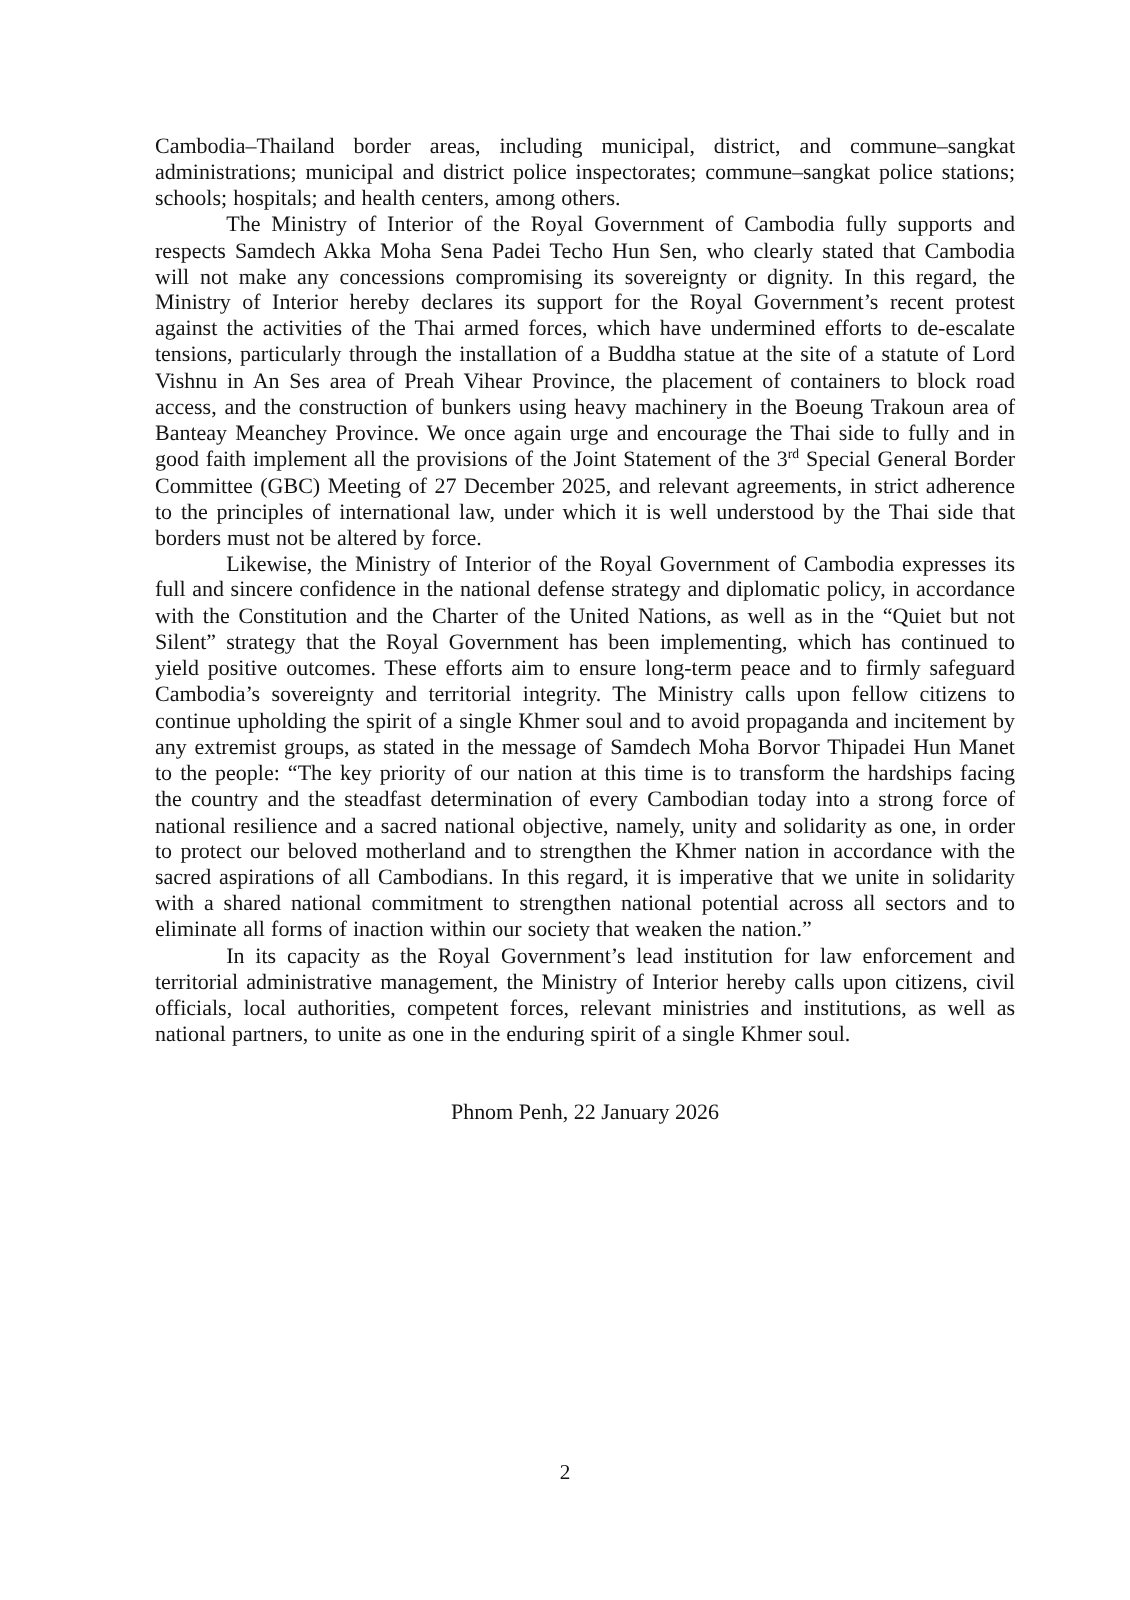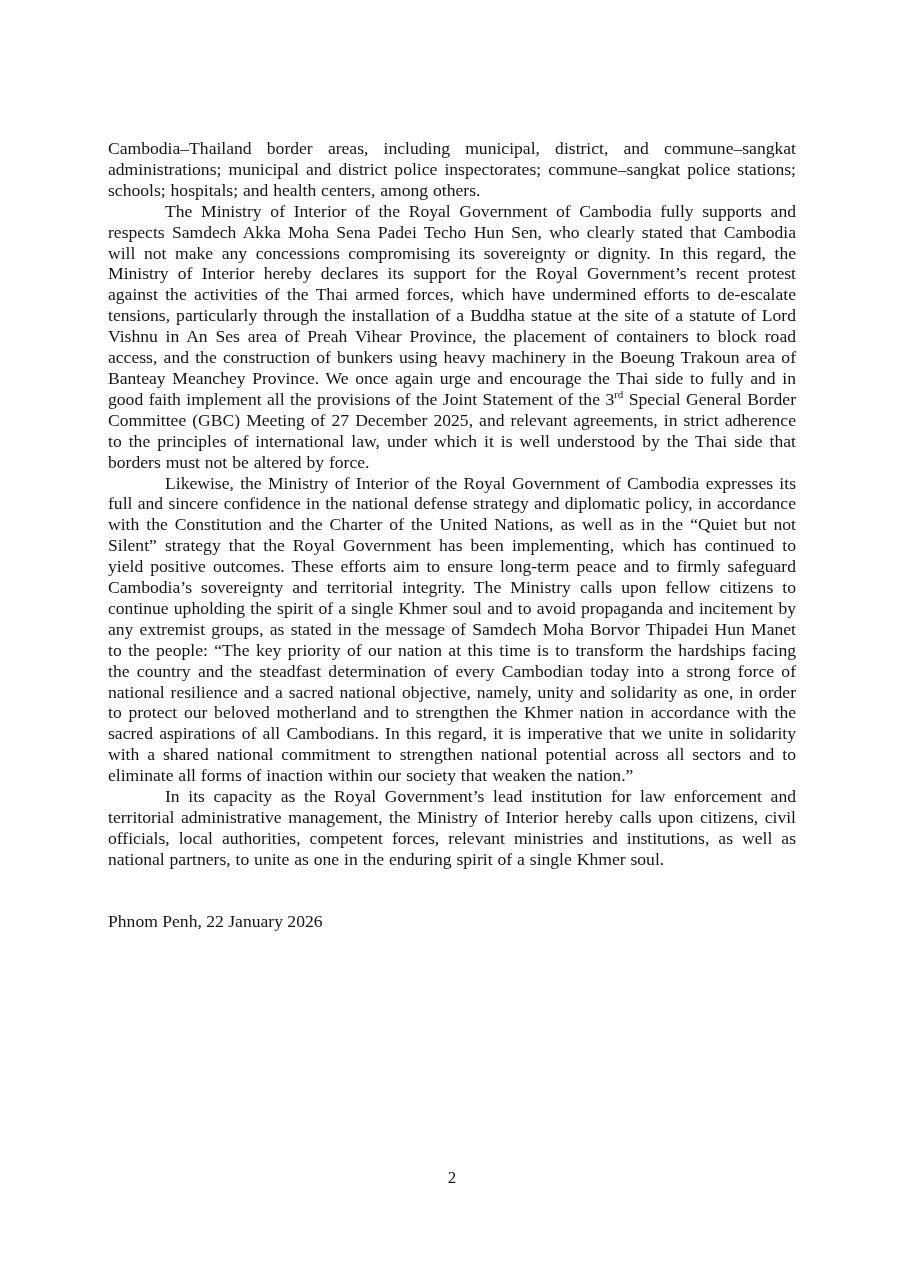--- a/index.html
+++ b/index.html
@@ -11,24 +11,23 @@
     position: relative;
     width: 904px;
     height: 1280px;
     background: #ffffff;
     font-family: "Liberation Serif", "DejaVu Serif", serif;
     color: #141414;
     overflow: hidden;
   }
   .text-block {
     position: absolute;
-    left: 108px;
+    left: 124px;
     top: 106px;
     width: 688px;
-    margin-top: 32px;
   }
   p.para {
     margin: 0;
     font-size: 17.6px;
     line-height: 20.9px;
     text-align: justify;
     text-justify: inter-word;
     word-spacing: 0.5px;
   }
   p.para.indent {
@@ -38,21 +37,21 @@
     font-weight: normal;
   }
   sup {
     font-size: 0.62em;
     line-height: 0;
   }
   .date-line {
     margin-top: 41px;
     font-size: 17.6px;
     line-height: 21px;
-    text-align: left;
+    text-align: center;
   }
   .page-number {
     position: absolute;
     top: 1168px;
     left: 0;
     width: 904px;
     text-align: center;
     font-size: 17px;
     line-height: 20px;
   }

